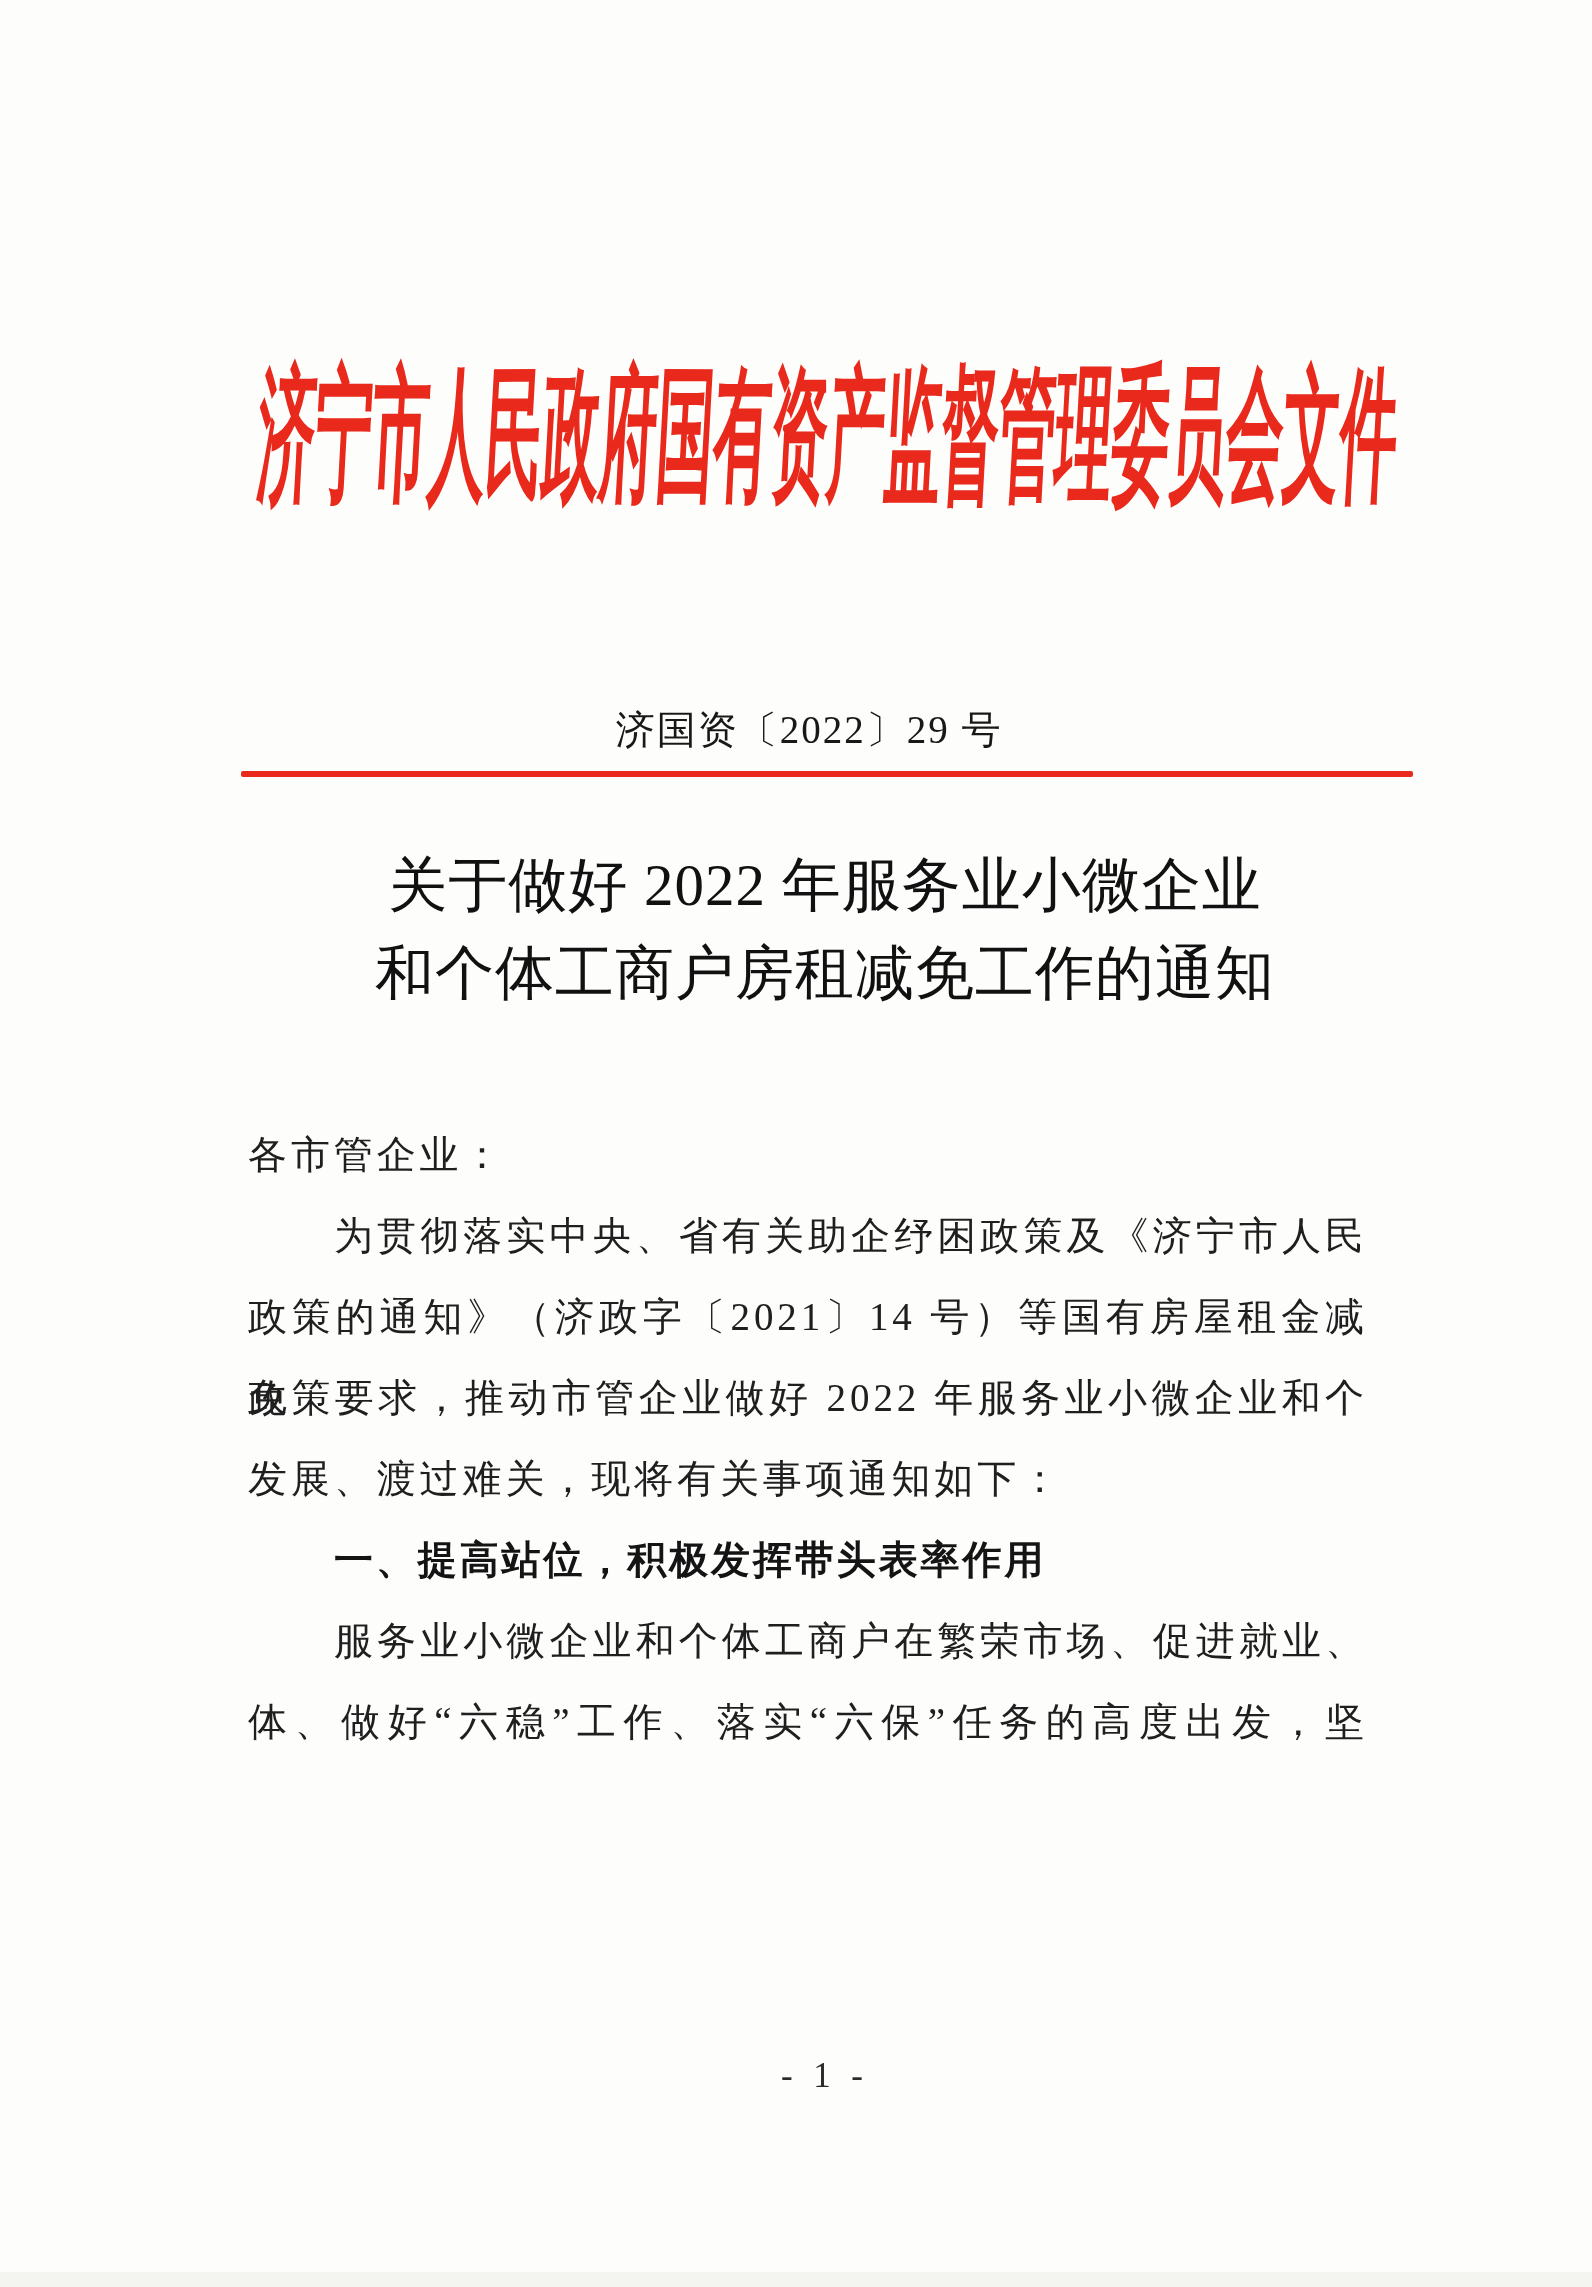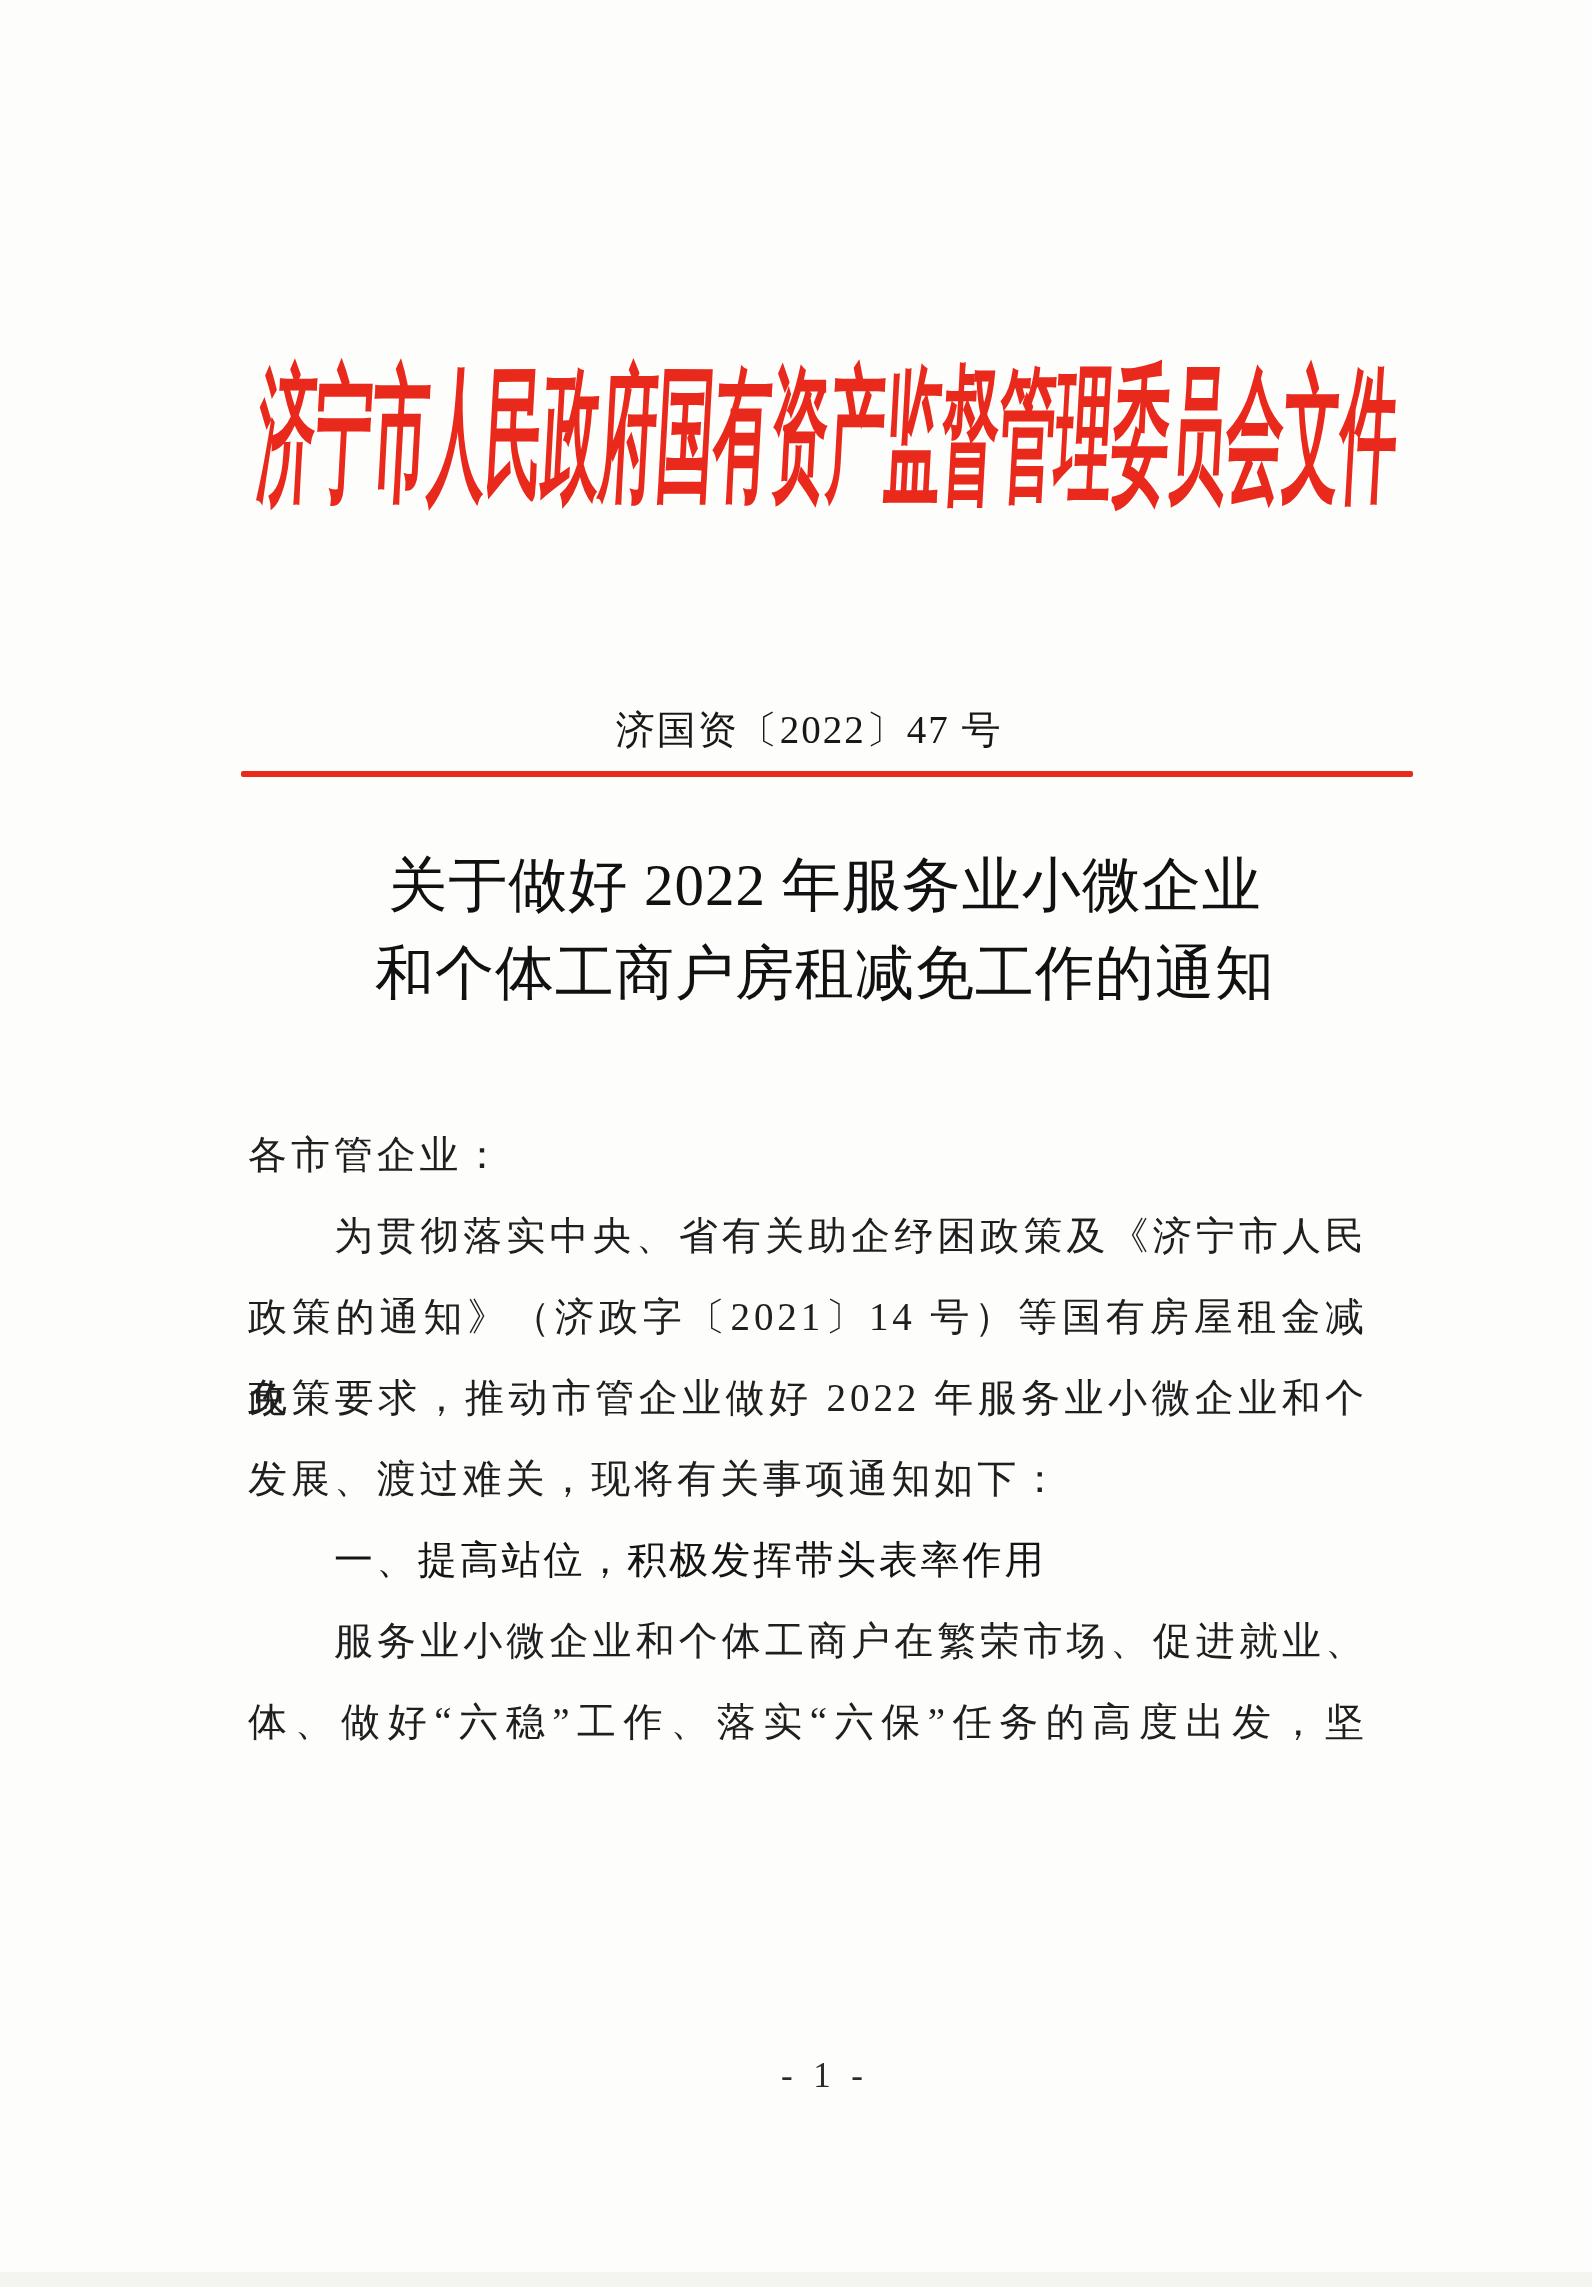--- a/index.html
+++ b/index.html
@@ -90,21 +90,21 @@
   .jl {
     white-space: normal;
     text-align: justify;
     text-align-last: justify;
   }
   .indent {
     padding-left: 86px;
   }
   .heading {
     font-family: "Liberation Sans", "DejaVu Sans", sans-serif;
-    font-weight: normal;
+    font-weight: bold;
     color: #141414;
     letter-spacing: 2.9px;
   }
   
   .page-number {
     position: absolute;
     left: 825px;
     top: 2056px;
     transform: translateX(-50%);
     font-size: 35px;
@@ -125,21 +125,21 @@
 </style>
 </head>
 <body>
 
 <div class="page" style="background: rgb(253, 253, 252);">
 
   <div class="letterhead-wrap">
     <span class="letterhead-text" style="color: rgb(232, 41, 27);">济宁市人民政府国有资产监督管理委员会文件</span>
   </div>
 
-  <div class="doc-number">济国资〔2022〕47 号</div>
+  <div class="doc-number">济国资〔2022〕29 号</div>
 
   <div class="red-rule" style="background: rgb(232, 41, 27);"></div>
 
   <div class="doc-title">
     <div>关于做好 2022 年服务业小微企业</div>
     <div>和个体工商户房租减免工作的通知</div>
   </div>
 
   <div class="body-block">
     <div class="line">各市管企业：</div>

